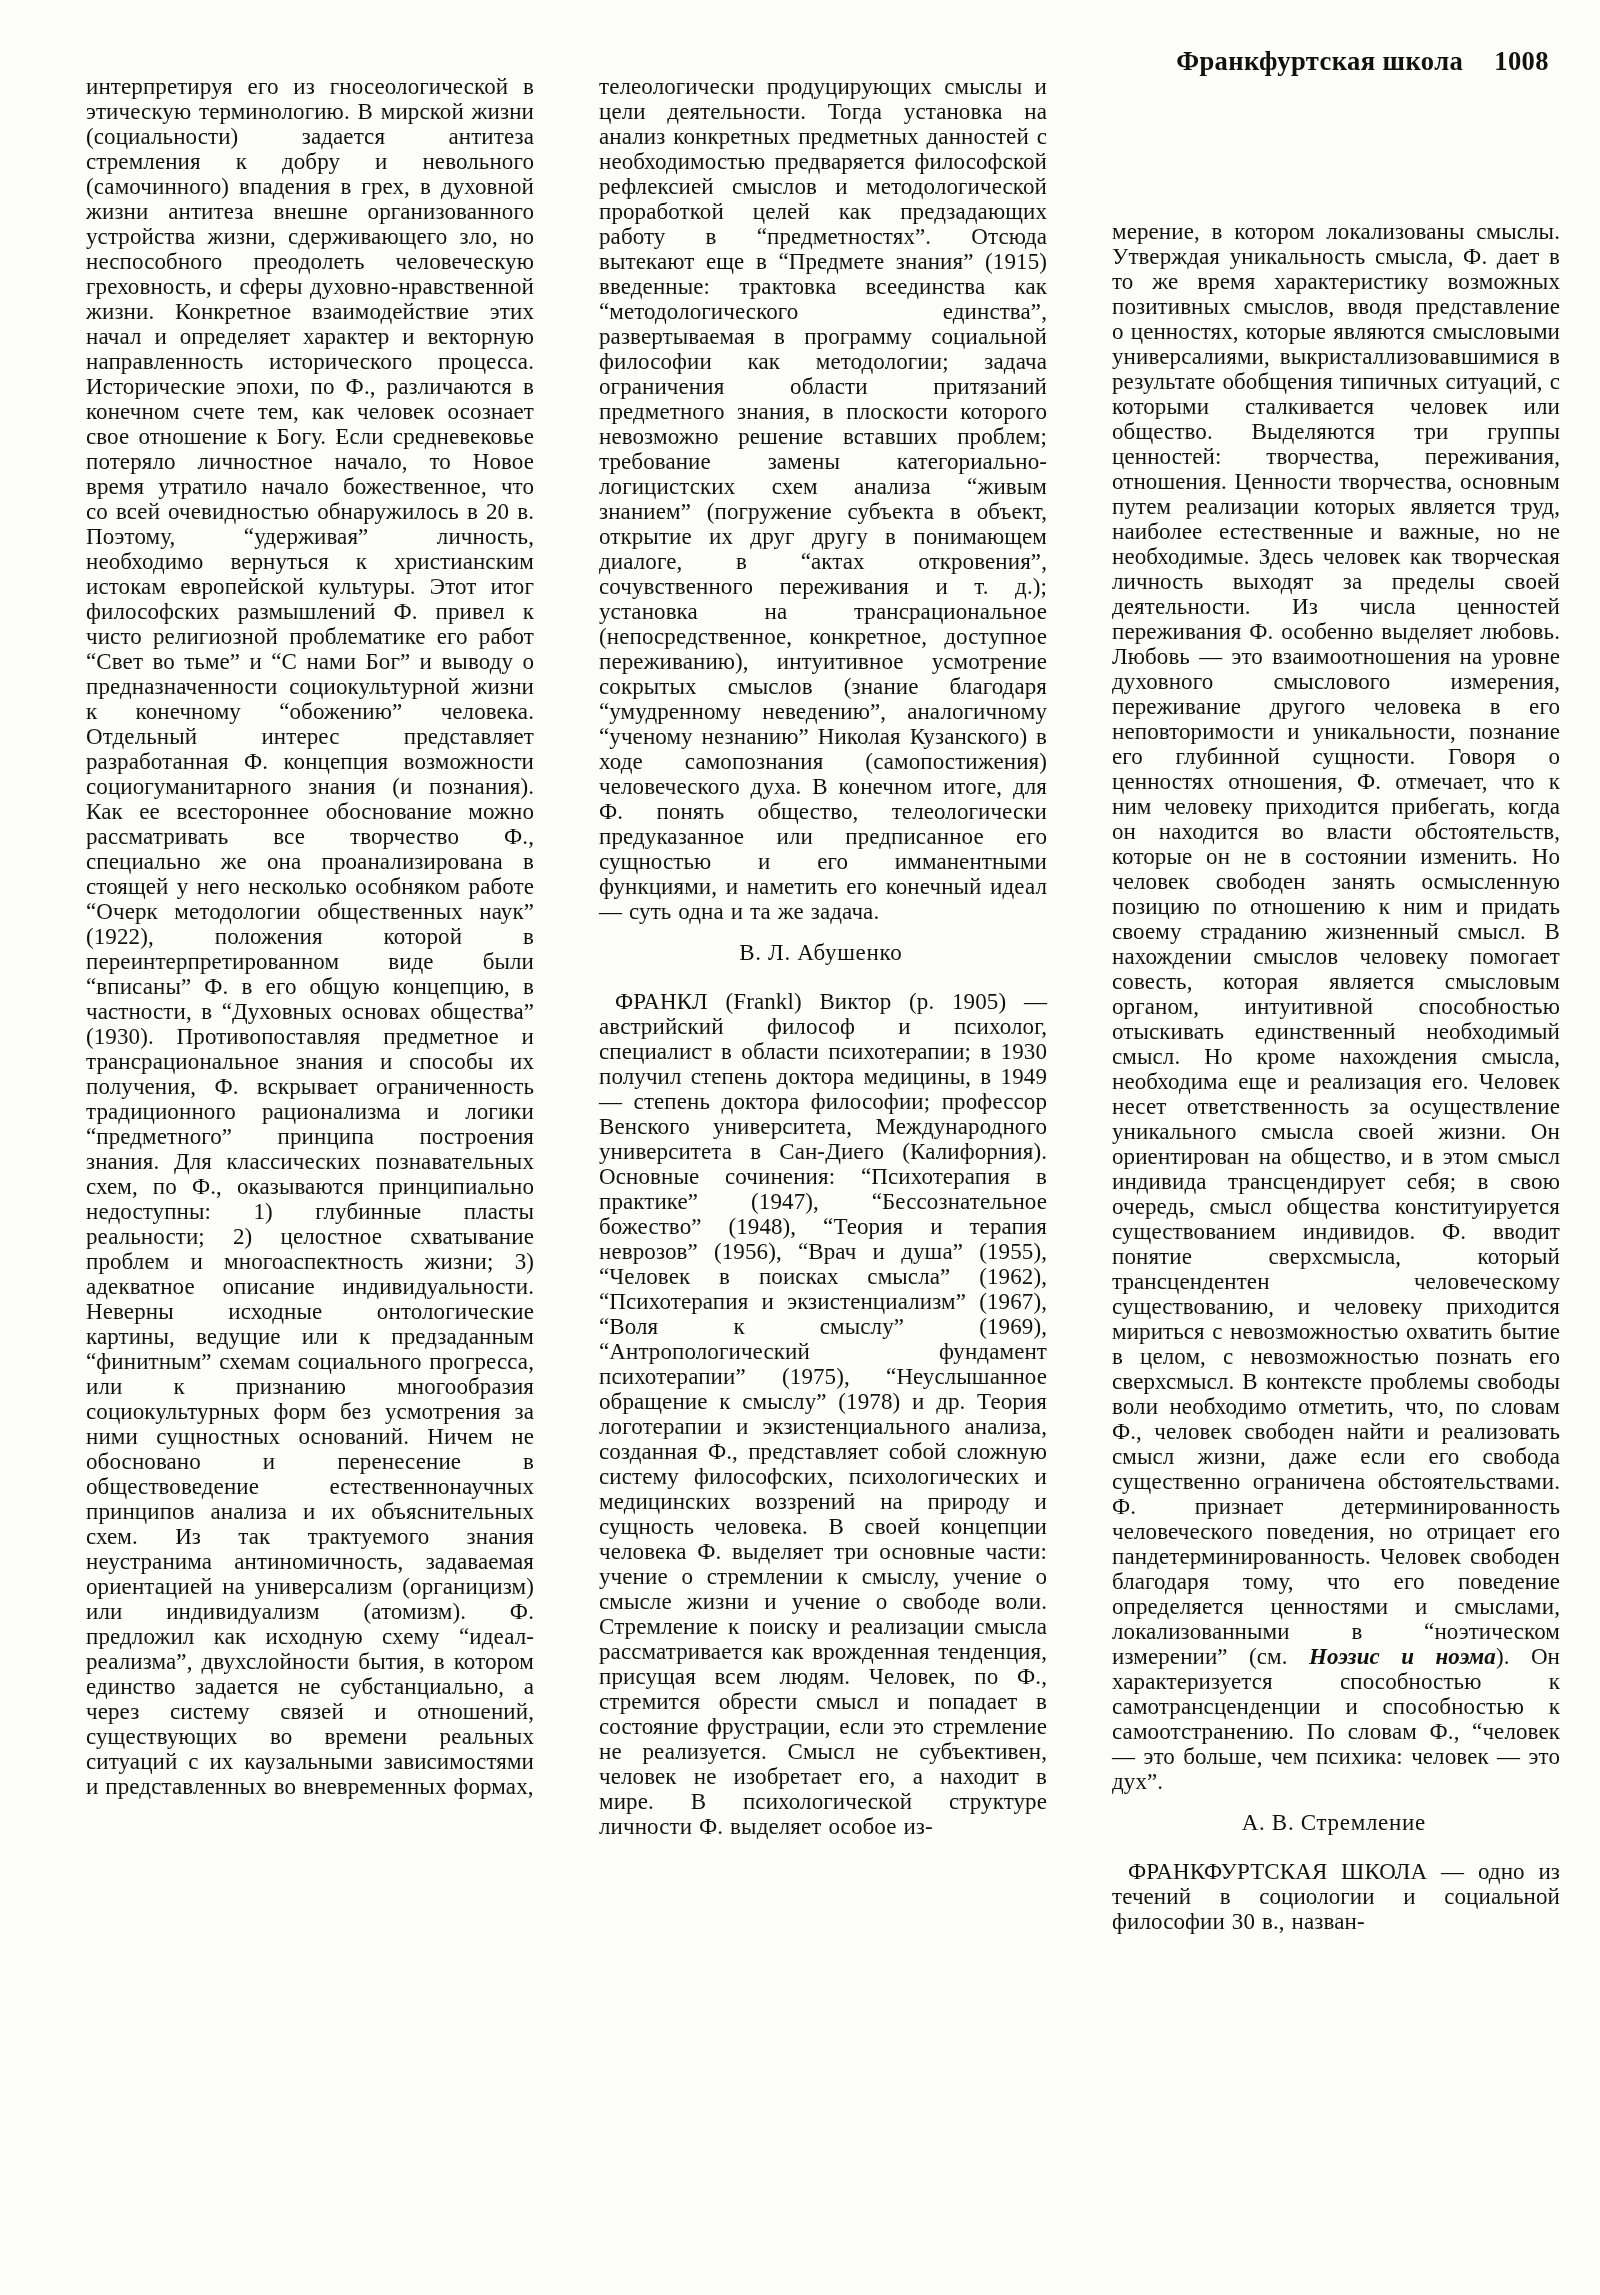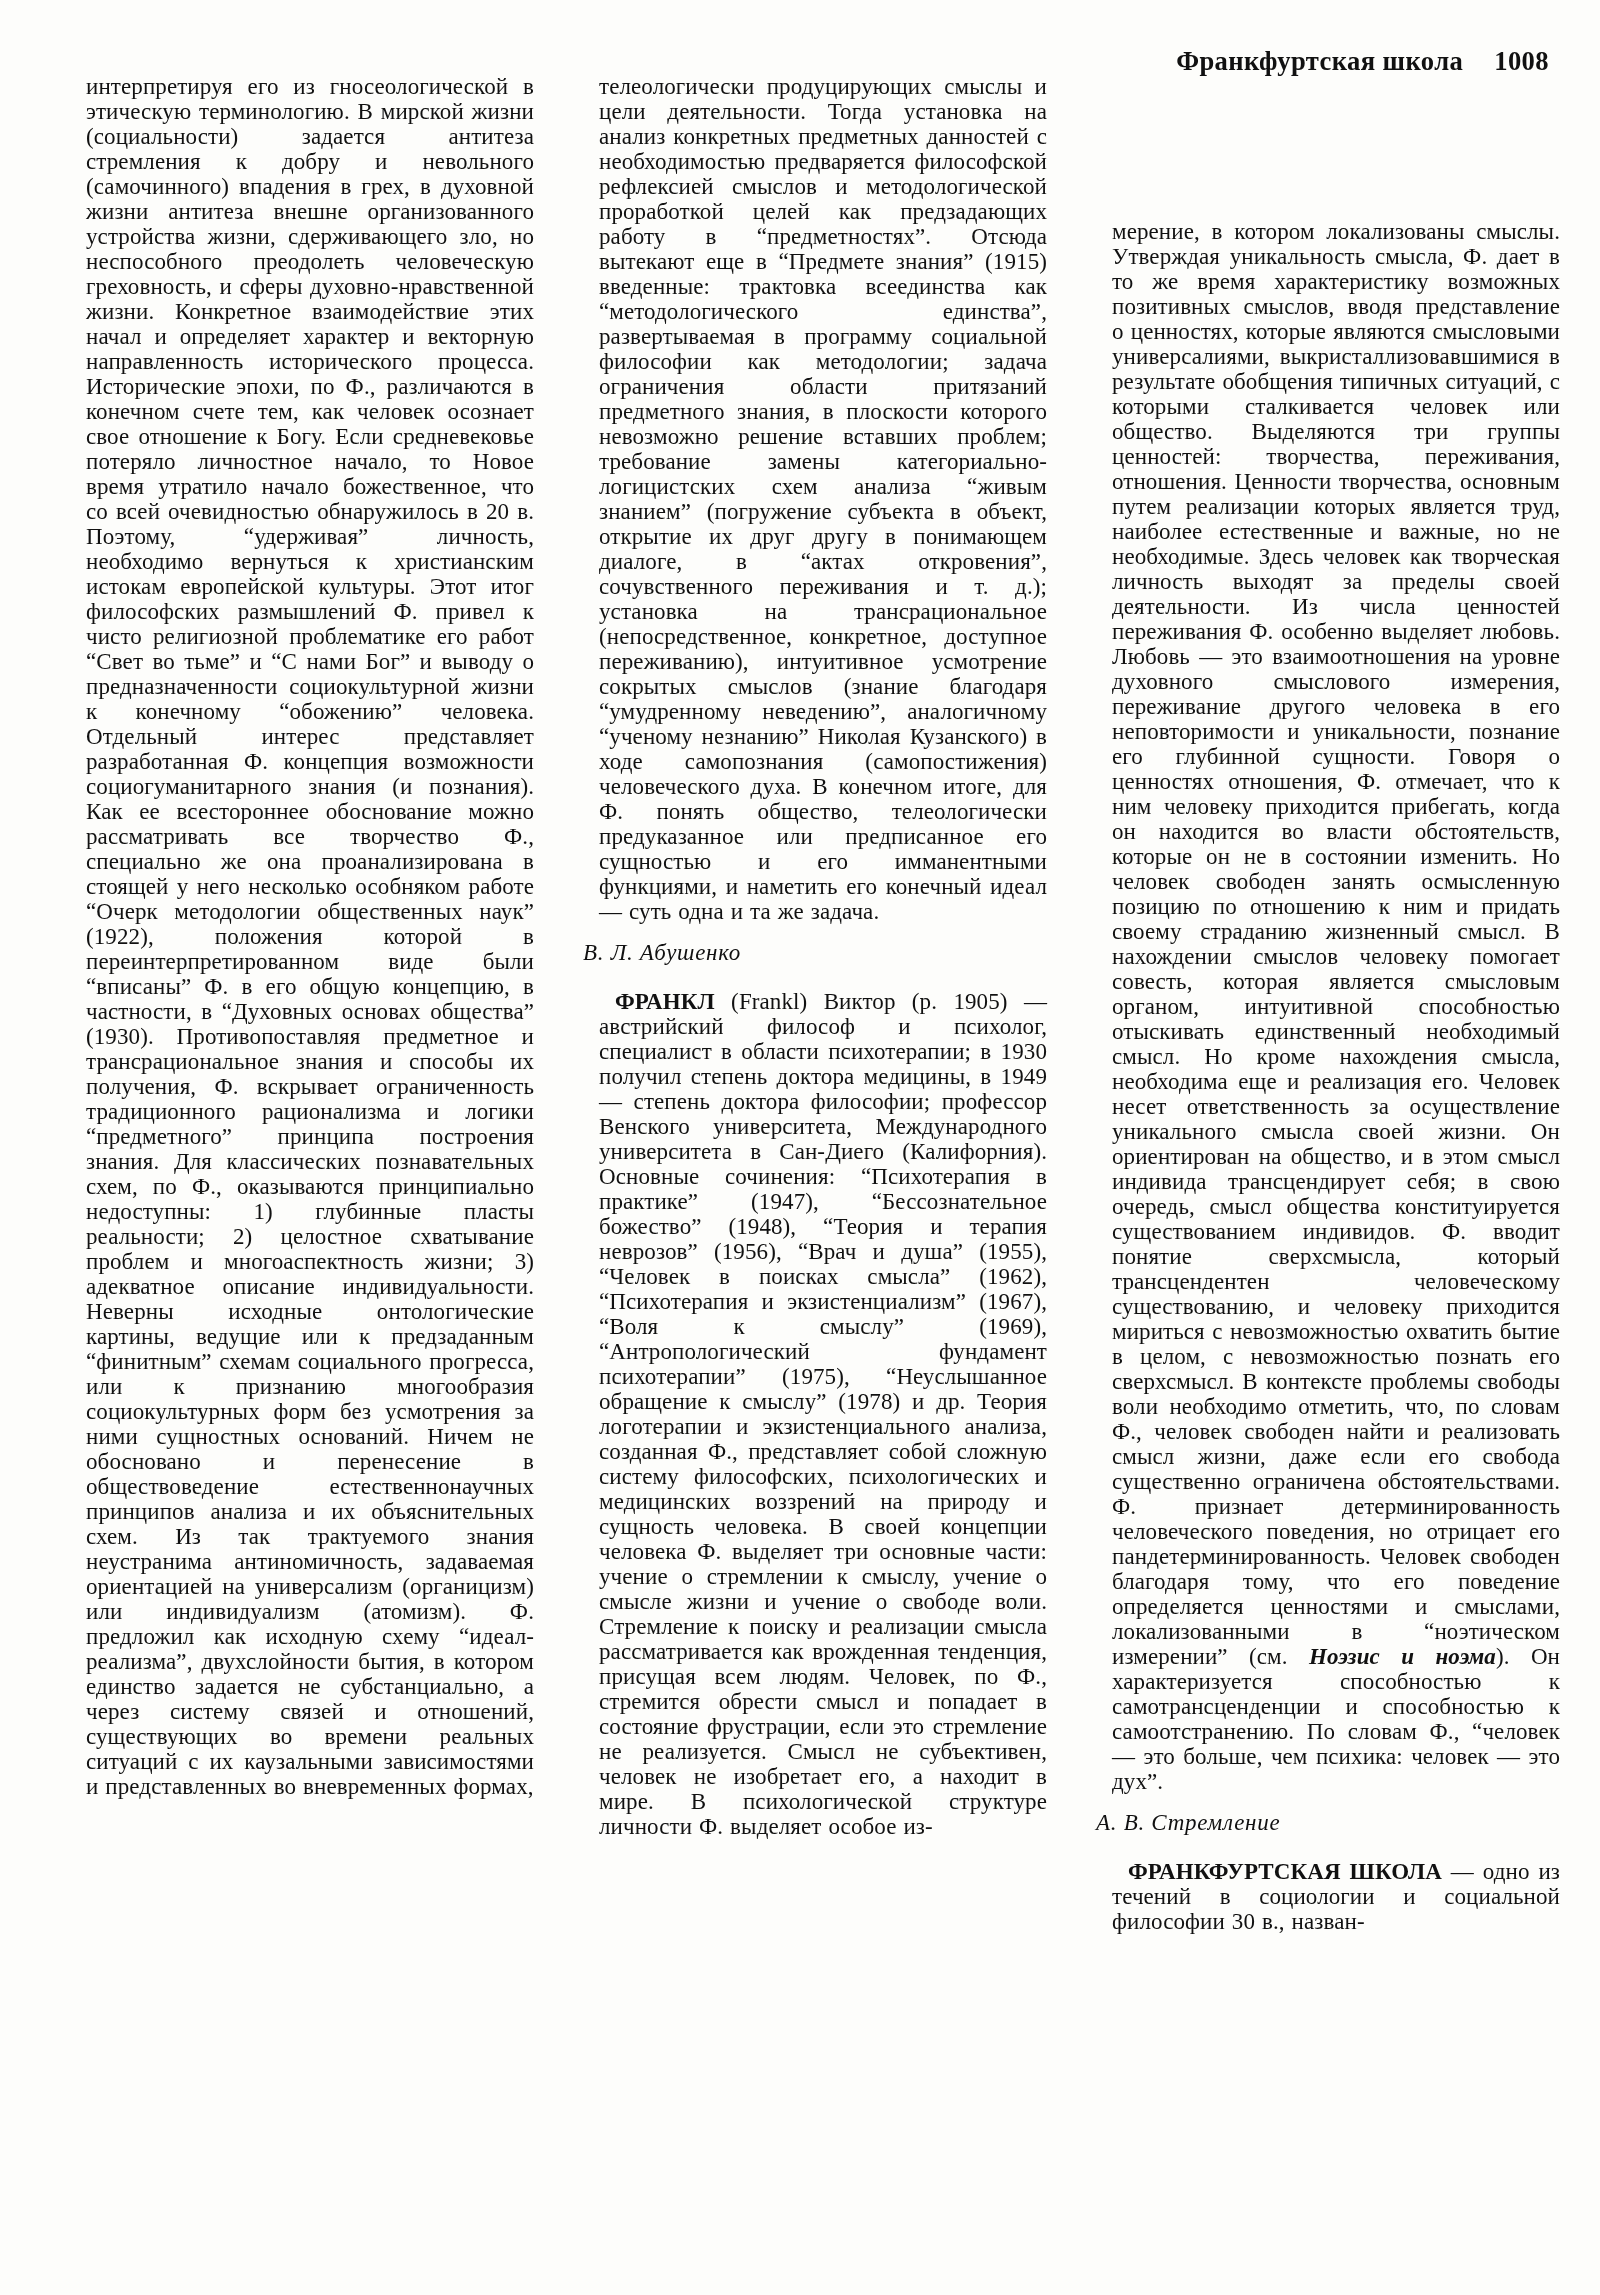--- a/index.html
+++ b/index.html
@@ -50,32 +50,31 @@
     line-height: 25px;
     letter-spacing: 0.1px;
     word-spacing: 1.1px;
     text-align: justify;
   }
   p.entry-start {
     text-indent: 16px;
     margin-top: 24px;
   }
   .entry-term {
-    font-weight: bold;
+    font-weight: normal;
   }
   .cross-ref {
     font-weight: bold;
     font-style: italic;
   }
   p.signature {
     margin: 0;
     font-size: 23px;
     line-height: 25px;
-    font-style: italic;
-    text-align: left;
+    text-align: center;
     padding-right: 4.4px;
     letter-spacing: 0.7px;
   }
 </style>
 </head>
 <body>
 
 <div class="page">
 
   <div class="running-head">

